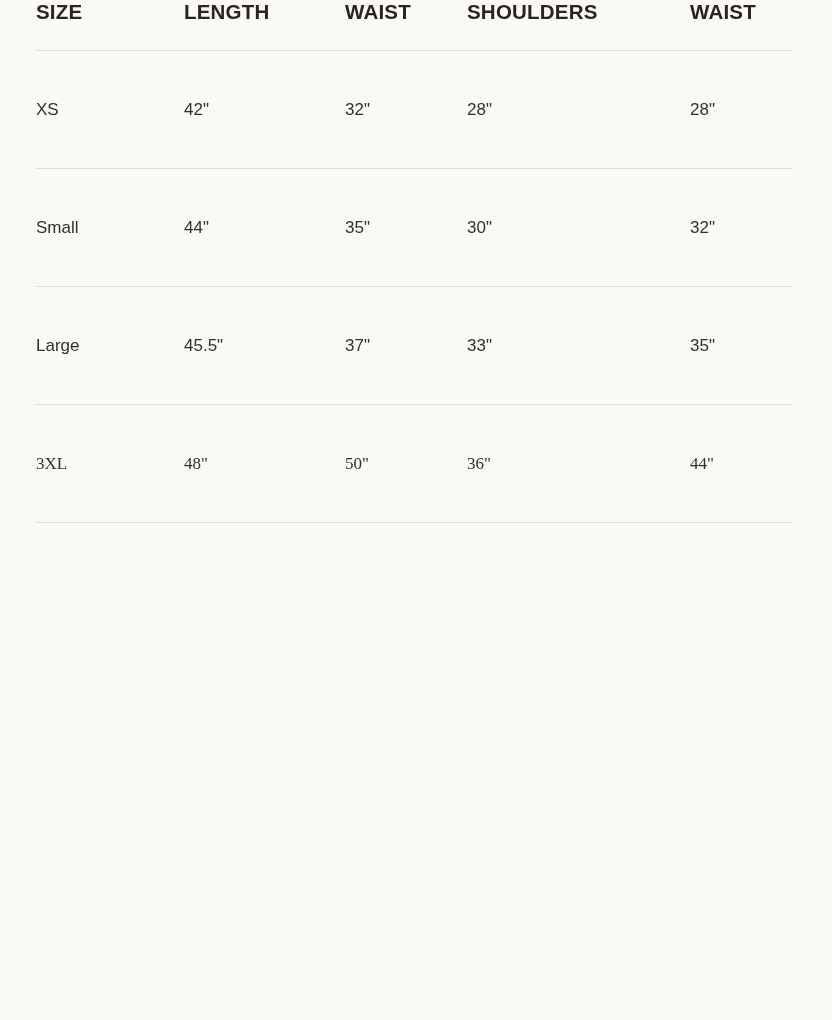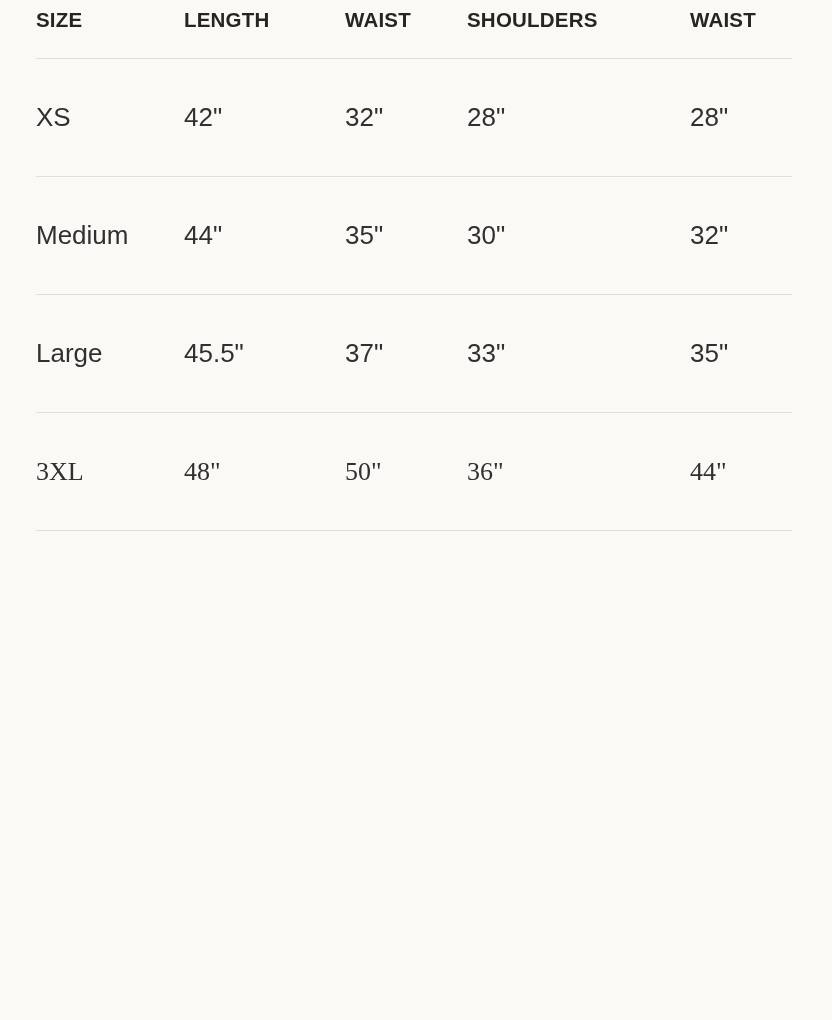--- a/index.html
+++ b/index.html
@@ -12,21 +12,21 @@
     background: #fbf9f6;
     font-family: "Liberation Sans", sans-serif;
     color: #2f2b29;
     overflow: hidden;
   }
   .page {
     width: 832px;
     height: 1020px;
     background: #fbf9f6;
     box-sizing: border-box;
-    padding: 8px 36px;
+    padding: 0 36px;
     position: relative;
   }
   table.size-table {
     width: 756px;
     border-collapse: collapse;
     table-layout: fixed;
   }
   table.size-table col.c0 { width: 148px; }
   table.size-table col.c1 { width: 161px; }
   table.size-table col.c2 { width: 122px; }
@@ -38,21 +38,21 @@
     font-size: 20.5px;
     font-weight: 700;
     letter-spacing: 0.2px;
     color: #28241f;
     padding: 0 0 26px 0;
     vertical-align: top;
     white-space: nowrap;
   }
   tbody td {
     text-align: left;
-    font-size: 26px;
+    font-size: 17px;
     font-weight: 400;
     color: #32302e;
     padding: 30px 0 30px 0;
     border-top: 1px solid #e2ddd6;
     height: 57px;
     vertical-align: middle;
     white-space: nowrap;
   }
   tbody tr:last-child td {
     border-bottom: 1px solid #e2ddd6;
@@ -82,21 +82,21 @@
     </thead>
     <tbody>
       <tr>
         <td>XS</td>
         <td>42"</td>
         <td>32"</td>
         <td>28"</td>
         <td>28"</td>
       </tr>
       <tr>
-        <td>Medium</td>
+        <td>Small</td>
         <td>44"</td>
         <td>35"</td>
         <td>30"</td>
         <td>32"</td>
       </tr>
       <tr>
         <td>Large</td>
         <td>45.5"</td>
         <td>37"</td>
         <td>33"</td>

